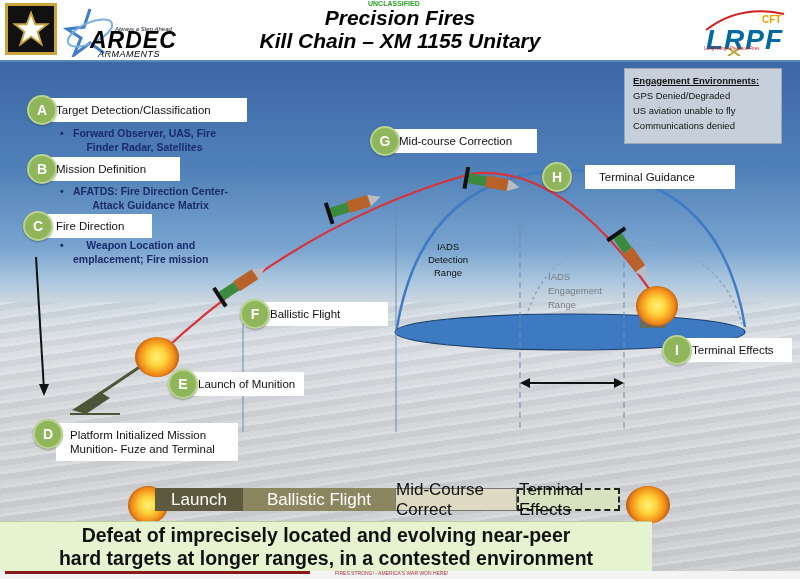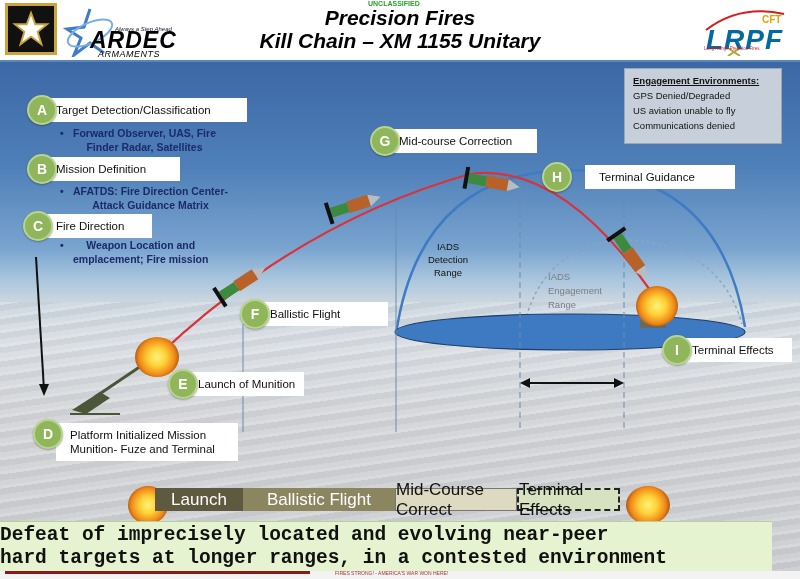--- a/index.html
+++ b/index.html
@@ -27,21 +27,21 @@
   .bullet { position:absolute; font-size:10.5px; font-weight:bold; color:#1a2a6a; line-height:14px;text-align:center; }
   .bullet::before { content:"•"; position:absolute; left:-13px; }
   .ops-box { position:absolute; left:624px; top:6px; width:158px; height:76px; background:#c7d0da; border:1px solid #9aa8b8; box-sizing:border-box; padding:4px 8px; font-size:9.5px; color:#111; line-height:15px; }
   .ops-title { font-weight:bold; text-decoration:underline; }
   .threats { position:absolute; left:682px; top:206px; width:66px; height:50px; background:rgba(220,226,232,0.55); font-size:9.5px; color:#111; padding:4px 6px; line-height:15px; }
   .threats-title { font-weight:bold; text-decoration:underline; }
   .iads-det { position:absolute; left:418px; top:178px; width:60px; text-align:center; font-size:9.5px; color:#111; line-height:13px; }
   .iads-eng { position:absolute; left:548px; top:208px; width:70px; font-size:9.5px; color:#7a7d83; line-height:14px; }
   .stage-bar { position:absolute; left:155px; top:426px; width:465px; height:34px; display:flex; }
   .stage { height:23px; display:flex; align-items:center; justify-content:center; font-size:17px; box-sizing:border-box; }
-  .bottom-banner { position:absolute; left:0; top:459px; width:772px; height:50px; background:#e6f3d0; border-top:1px solid #b9cf98; display:flex; flex-direction:column; justify-content:center;font-family:Liberation Mono, monospace; }
+  .bottom-banner { position:absolute; left:0; top:459px; width:652px; height:50px; background:#e6f3d0; border-top:1px solid #b9cf98; display:flex; flex-direction:column; align-items:center; justify-content:center; }
   .banner-line { font-size:19.5px; font-weight:bold; color:#111; line-height:23px; }
   .footer { position:absolute; left:0; top:509px; width:800px; height:8px; background:#f3f3f3; }
   .footer-red { position:absolute; left:5px; top:0; width:305px; height:3px; background:#8a1a1a; }
   .footer-text { position:absolute; left:335px; top:-1px; font-size:5px; color:#a33; }
   .explosion { position:absolute; border-radius:50%; background: radial-gradient(circle, #fff27a 0%, #ffd23a 30%, #f08a18 60%, #8a3a12 85%, rgba(60,30,10,0) 100%); }
   .svg-layer { position:absolute; left:0; top:0; }
 </style>
 </head>
 <body>
 

